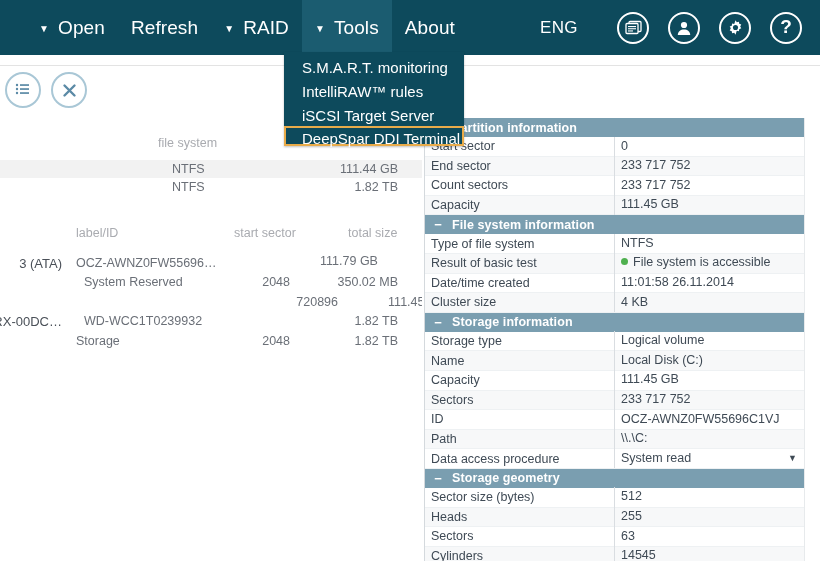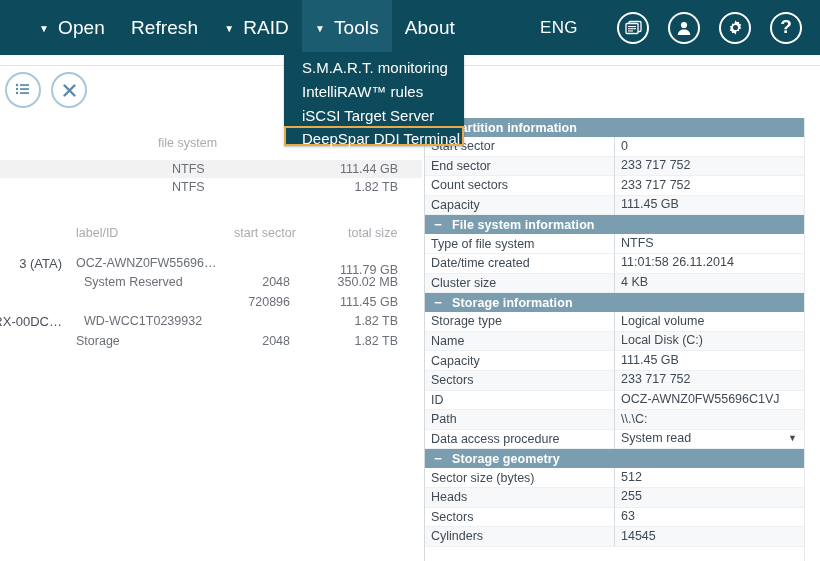--- a/index.html
+++ b/index.html
@@ -316,29 +316,29 @@
         <span class="lp-cell" style="left: 172px; top: 2px;">NTFS</span>
         <span class="lp-cell r" style="left: 300px; width: 98px; top: 2px;">1.82 TB</span>
       </div>
       <div class="lp-colhead" style="left: 76px; top: 160px;">label/ID</div>
       <div class="lp-colhead" style="left: 234px; top: 160px;">start sector</div>
       <div class="lp-colhead" style="left: 348px; top: 160px;">total size</div>
       <div class="lp-row" style="top: 188px;">
         <span class="lp-cell r" style="left: -60px; width: 122px; top: 2px; font-size: 13px; color: rgb(74, 80, 88);">3 (ATA)</span>
         <span class="lp-cell" style="left: 76px; top: 2px;">OCZ-AWNZ0FW55696…</span>
         <span class="lp-cell r" style="left: 200px; width: 90px; top: 2px;"></span>
-        <span class="lp-cell r" style="left: 300px; width: 98px; top: 9px;">111.79 GB</span>
+        <span class="lp-cell r" style="left: 300px; width: 98px; top: 0; text-align: center;">111.79 GB</span>
       </div>
       <div class="lp-row" style="top: 207.4px;">
         <span class="lp-cell r" style="left: -60px; width: 122px; top: 2px; font-size: 13px; color: rgb(74, 80, 88);"></span>
         <span class="lp-cell" style="left: 84px; top: 2px;">System Reserved</span>
         <span class="lp-cell r" style="left: 200px; width: 90px; top: 2px;">2048</span>
         <span class="lp-cell r" style="left: 300px; width: 98px; top: 2px;">350.02 MB</span>
       </div>
-      <div class="lp-row" style="top: 226.8px;">
+      <div class="lp-row" style="top: 226.8px; margin-left: 48px;">
         <span class="lp-cell r" style="left: -60px; width: 122px; top: 2px; font-size: 13px; color: rgb(74, 80, 88);"></span>
         <span class="lp-cell" style="left: 76px; top: 2px;"></span>
         <span class="lp-cell r" style="left: 200px; width: 90px; top: 2px;">720896</span>
         <span class="lp-cell r" style="left: 300px; width: 98px; top: 2px;">111.45 GB</span>
       </div>
       <div class="lp-row" style="top: 246.2px;">
         <span class="lp-cell r" style="left: -60px; width: 122px; top: 2px; font-size: 13px; color: rgb(74, 80, 88);">ZRX-00DC…</span>
         <span class="lp-cell" style="left: 84px; top: 2px;">WD-WCC1T0239932</span>
         <span class="lp-cell r" style="left: 200px; width: 90px; top: 2px;"></span>
         <span class="lp-cell r" style="left: 300px; width: 98px; top: 2px;">1.82 TB</span>
@@ -373,20 +373,24 @@
         <div class="kv-val"><span>111.45 GB</span></div>
       </div>
       <div class="section-head">
         <span class="sec-toggle">−</span>
         <span>File system information</span>
       </div>
       <div class="kv-row">
         <div class="kv-key">Type of file system</div>
         <div class="kv-val"><span>NTFS</span></div>
       </div>
+      <div class="kv-row alt">
+        <div class="kv-key">Result of basic test</div>
+        <div class="kv-val"><span class="dot-ok" style="background: rgb(79, 176, 79);"></span><span>File system is accessible</span></div>
+      </div>
       <div class="kv-row">
         <div class="kv-key">Date/time created</div>
         <div class="kv-val"><span>11:01:58 26.11.2014</span></div>
       </div>
       <div class="kv-row alt">
         <div class="kv-key">Cluster size</div>
         <div class="kv-val"><span>4 KB</span></div>
       </div>
       <div class="section-head">
         <span class="sec-toggle">−</span>

